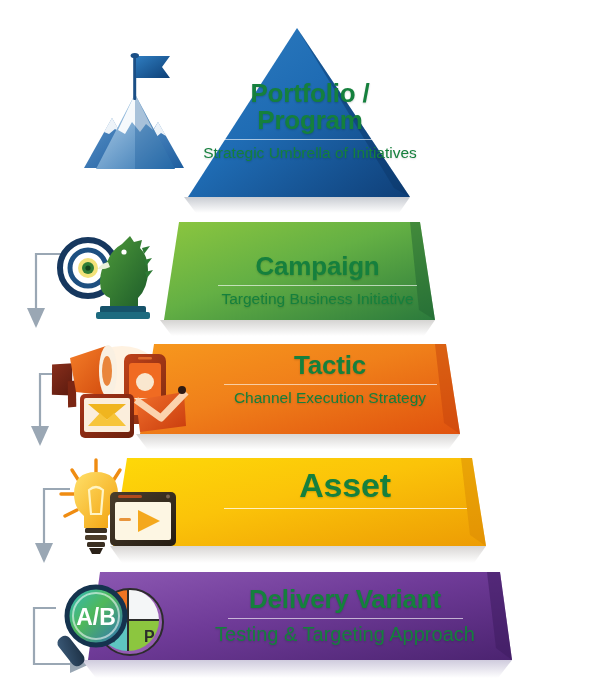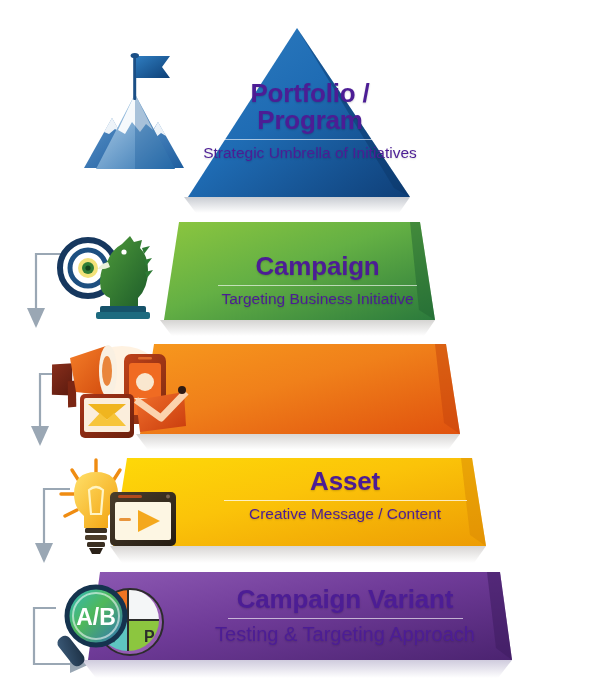--- a/index.html
+++ b/index.html
@@ -22,21 +22,21 @@
   .tier {
     position: absolute;
     left: 0;
     top: 0;
   }
   .tier svg { display: block; overflow: visible; }
 
   .tier-text {
     position: absolute;
     text-align: center;
-    color: #4c1d95;
+    color: #15803d;
     pointer-events: none;
   }
   .tier-title {
     font-weight: bold;
     letter-spacing: -0.2px;
     line-height: 1.04;
     text-shadow: 0 1px 2px rgba(0,0,0,.18);
     white-space: pre-line;
   }
   .tier-rule {
@@ -106,21 +106,21 @@
       </defs>
 
       <path d="M82,660 L512,660 L498,678 L96,678 Z" fill="url(#gDeliveryBase)"></path>
 
       <path d="M100,572 L500,572 L512,660 L88,660 Z" fill="url(#gDelivery)"></path>
 
       <path d="M500,572 L512,660 L496,648 L487,572 Z" fill="#3e1c60" opacity=".55"></path>
     </svg>
   </div>
   <div class="tier-text" style="left:180px; top:586px; width:330px;">
-    <div class="tier-title" style="font-size:26px;">Campaign Variant</div>
+    <div class="tier-title" style="font-size:26px;">Delivery Variant</div>
     <div class="tier-rule" style="width:235px;"></div>
     <div class="tier-sub" style="font-size:20px;">Testing &amp; Targeting Approach</div>
   </div>
 
   <div class="tier" style="left:0; top:0;">
     <svg width="600" height="694" viewBox="0 0 600 694">
       <defs>
         <linearGradient id="gAsset" x1="0" y1="0" x2="1" y2="1">
           <stop offset="0%" stop-color="#fed908"></stop>
           <stop offset="45%" stop-color="#fbc309"></stop>
@@ -130,42 +130,46 @@
           <stop offset="0%" stop-color="#d8d6d4"></stop>
           <stop offset="100%" stop-color="#ffffff"></stop>
         </linearGradient>
       </defs>
       <path d="M110,546 L486,546 L474,563 L122,563 Z" fill="url(#gAssetBase)"></path>
       <path d="M127,458 L472,458 L486,546 L113,546 Z" fill="url(#gAsset)"></path>
       <path d="M472,458 L486,546 L470,535 L461,458 Z" fill="#d98a03" opacity=".5"></path>
     </svg>
   </div>
   <div class="tier-text" style="left:190px; top:468px; width:310px;">
-    <div class="tier-title" style="font-size:26px;">Asset</div>
+    <div class="tier-title" style="font-size:34px;">Asset</div>
     <div class="tier-rule" style="width:243px; background:rgba(255,255,255,.75);"></div>
-    <div class="tier-sub" style="font-size:15.5px;">Creative Message / Content</div>
   </div>
 
   <div class="tier" style="left:0; top:0;">
     <svg width="600" height="694" viewBox="0 0 600 694">
       <defs>
         <linearGradient id="gTactic" x1="0" y1="0" x2="1" y2="1">
           <stop offset="0%" stop-color="#f7981d"></stop>
           <stop offset="45%" stop-color="#f0801a"></stop>
           <stop offset="100%" stop-color="#e0520e"></stop>
         </linearGradient>
         <linearGradient id="gTacticBase" x1="0" y1="0" x2="0" y2="1">
           <stop offset="0%" stop-color="#d8d6d4"></stop>
           <stop offset="100%" stop-color="#ffffff"></stop>
         </linearGradient>
       </defs>
       <path d="M136,434 L460,434 L448,450 L148,450 Z" fill="url(#gTacticBase)"></path>
       <path d="M154,344 L446,344 L460,434 L140,434 Z" fill="url(#gTactic)"></path>
       <path d="M446,344 L460,434 L444,423 L435,344 Z" fill="#c6440b" opacity=".5"></path>
     </svg>
+  </div>
+  <div class="tier-text" style="left:185px; top:352px; width:290px;">
+    <div class="tier-title" style="font-size:26px;">Tactic</div>
+    <div class="tier-rule" style="width:213px; background:rgba(255,255,255,.6);"></div>
+    <div class="tier-sub" style="font-size:15.5px;">Channel Execution Strategy</div>
   </div>
 
   <div class="tier" style="left:0; top:0;">
     <svg width="600" height="694" viewBox="0 0 600 694">
       <defs>
         <linearGradient id="gCampaign" x1="0" y1="0" x2="1" y2="1">
           <stop offset="0%" stop-color="#8cc63f"></stop>
           <stop offset="45%" stop-color="#64b044"></stop>
           <stop offset="100%" stop-color="#2b7a3c"></stop>
         </linearGradient>

